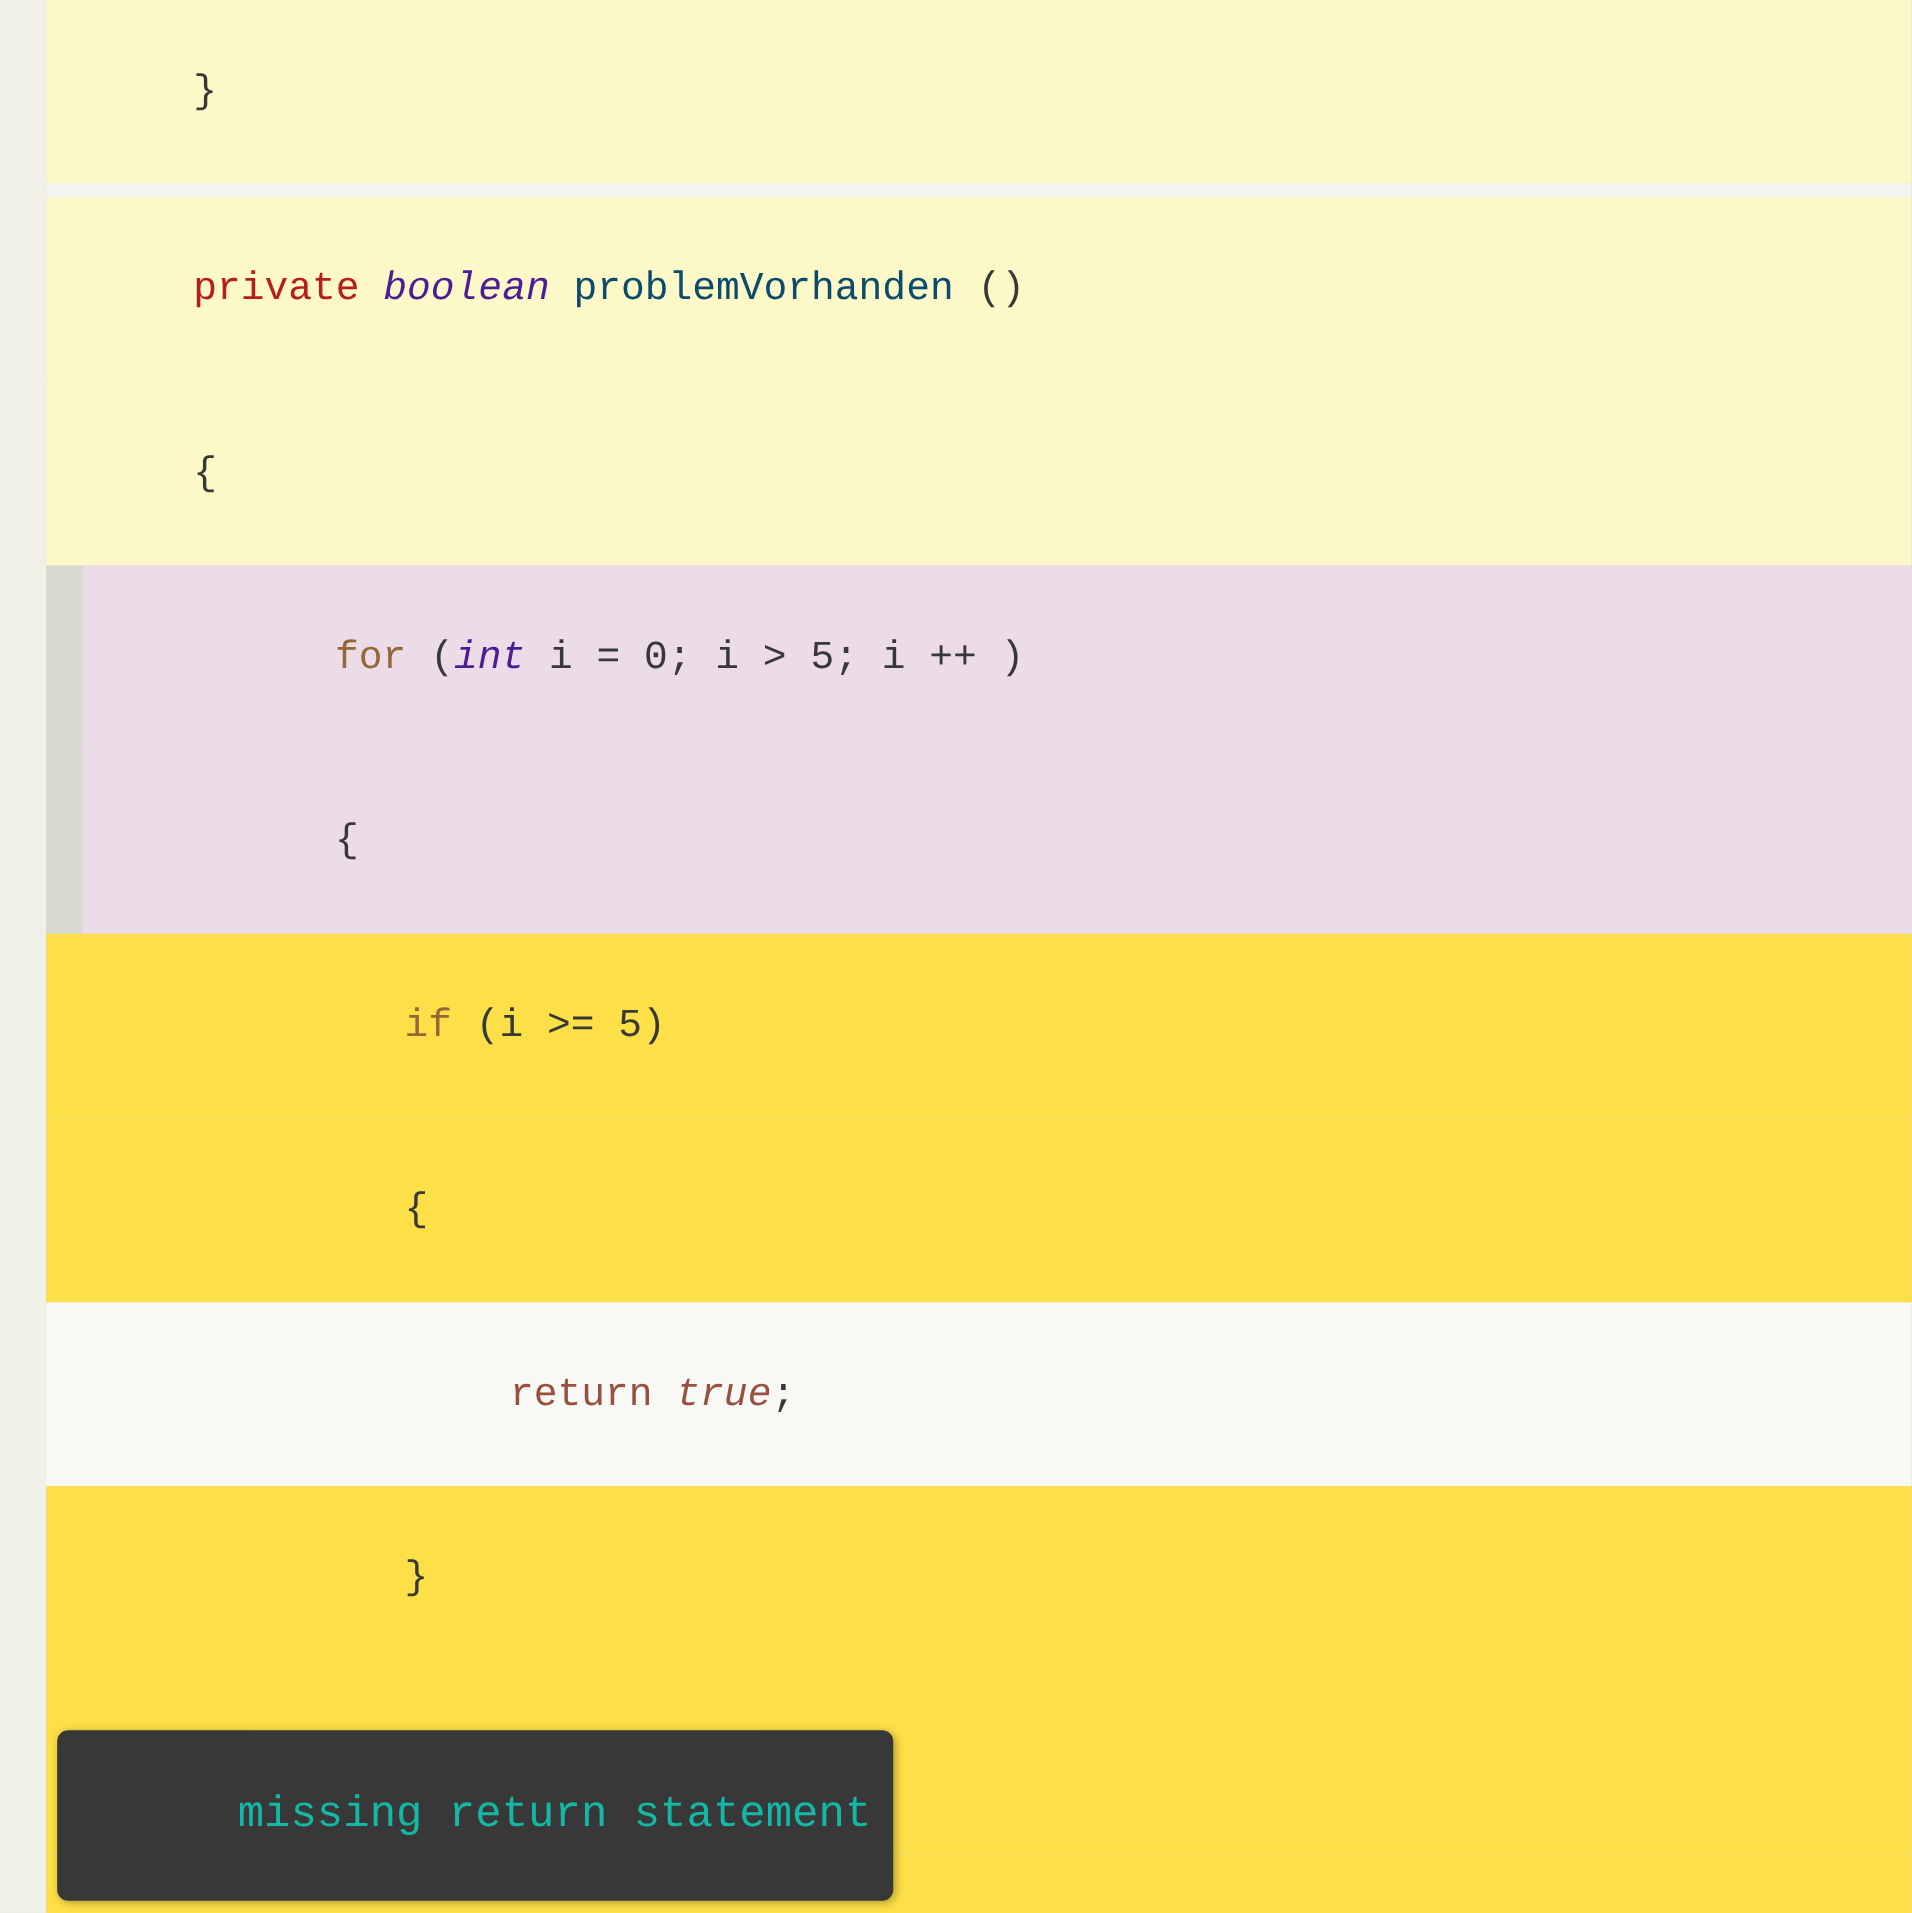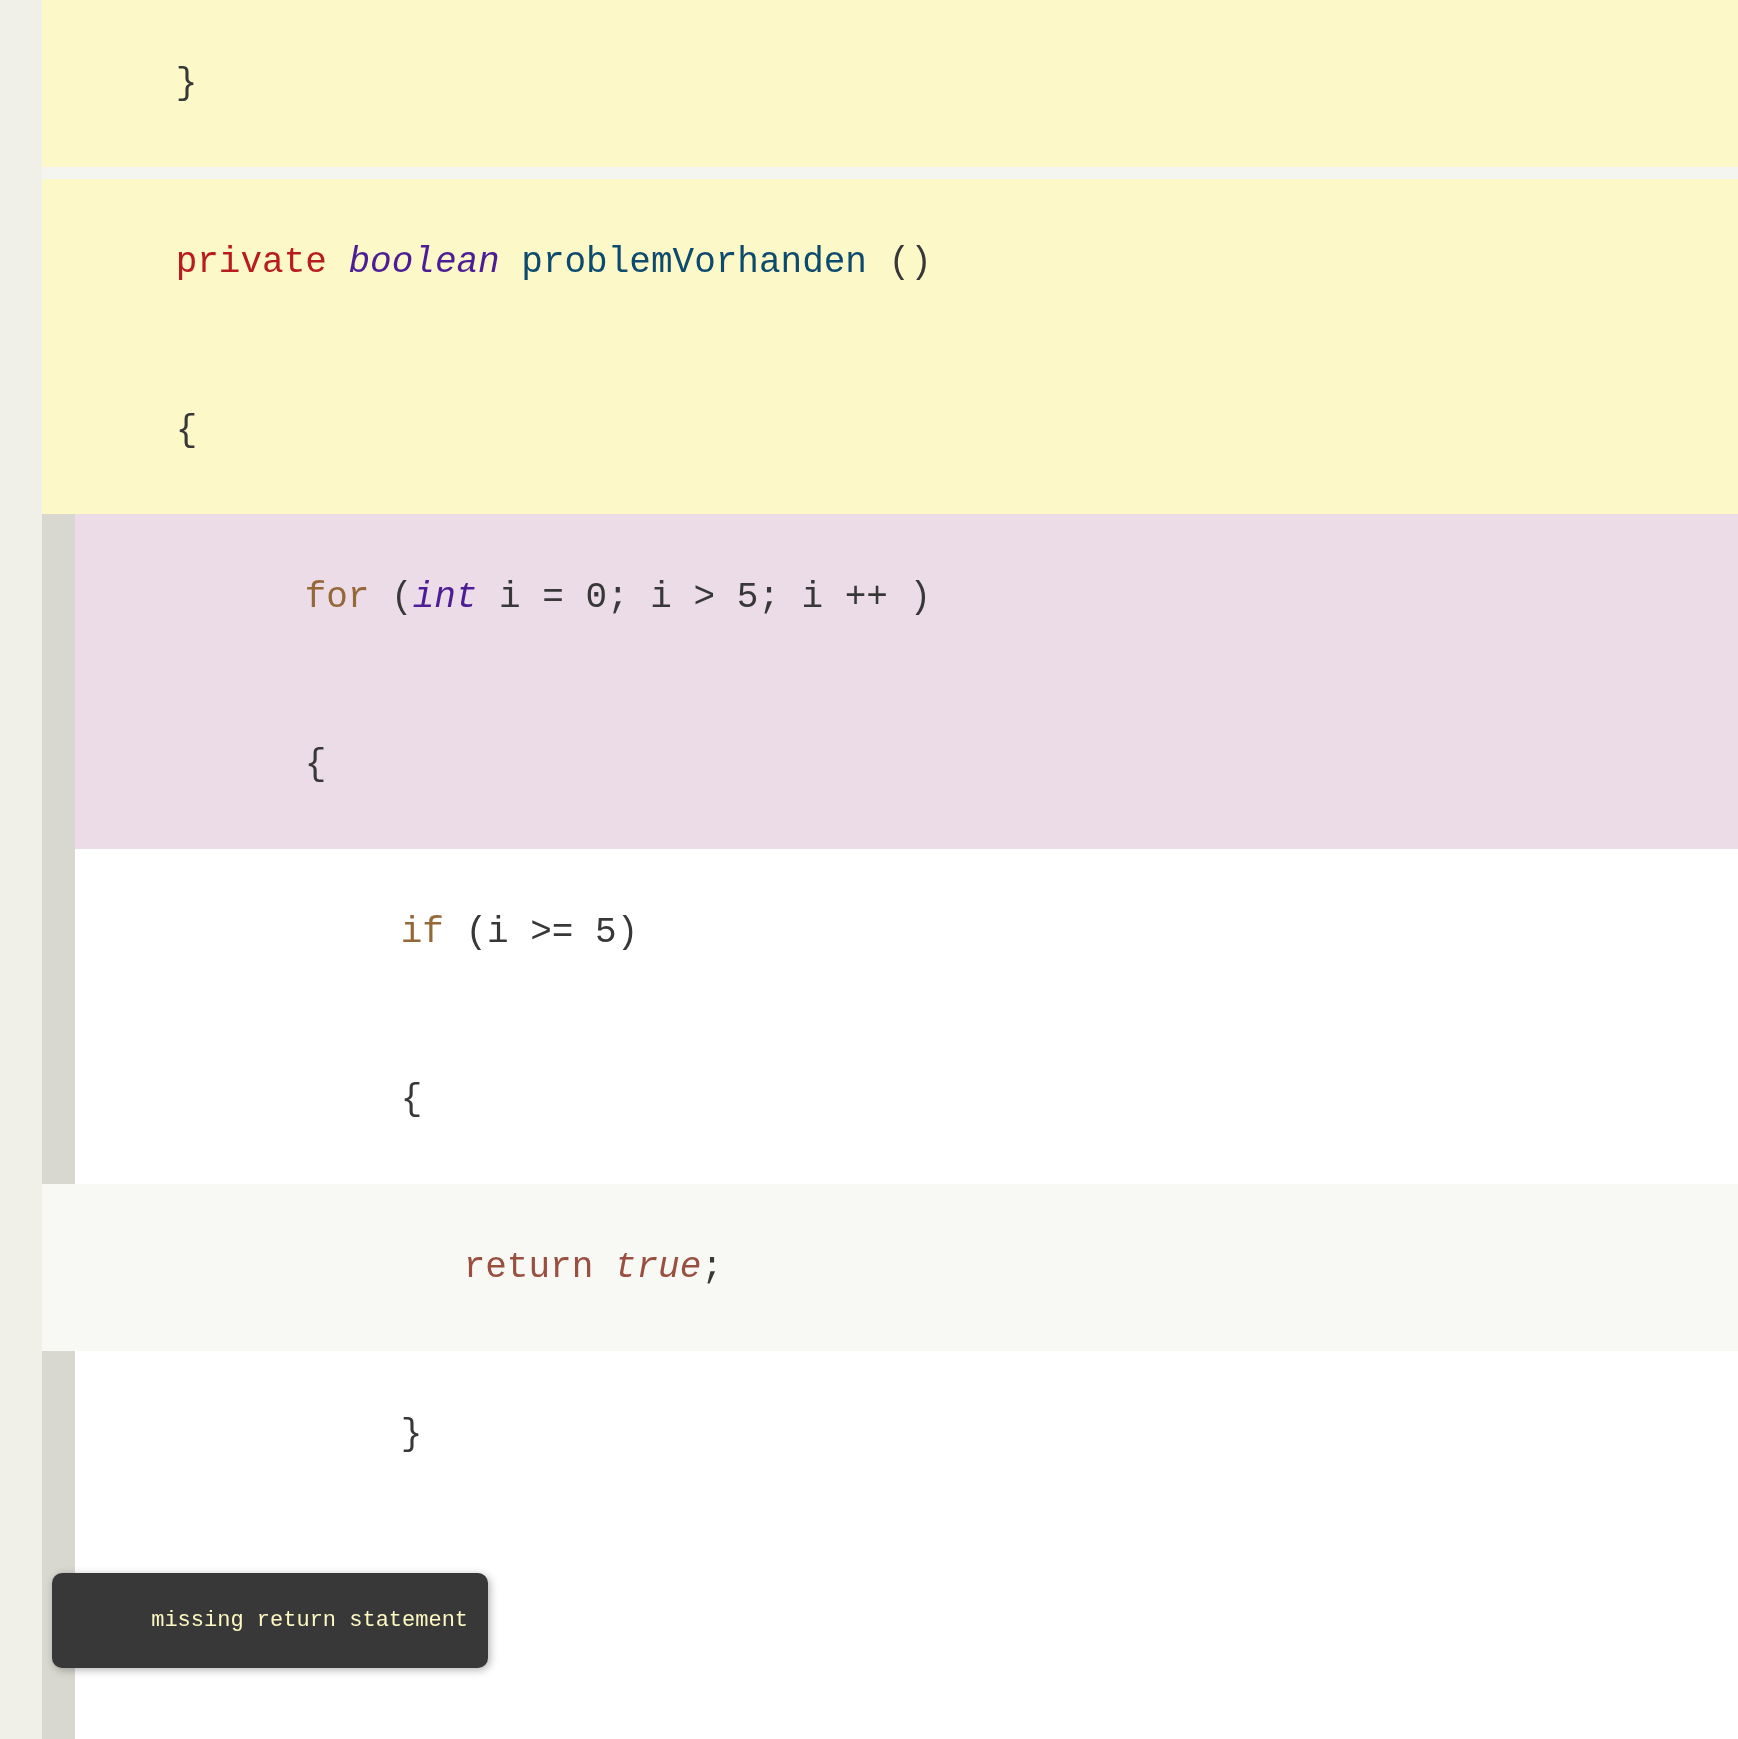--- a/index.html
+++ b/index.html
@@ -38,22 +38,21 @@
     
     .bg-method {
       background: #fdf8c8;
     }
     
     .bg-for {
       background: #ecdce8;
     }
     
     .bg-if-block {
-      background: #ffffff;
-      margin-left: 33px;
+      background: #fde047;
     }
     
     .bg-inner {
       background: #f8f8f4;
     }
     
     .bg-gap {
       background: #f4f4f0;
     }
     
@@ -67,24 +66,24 @@
     .kw-type { color: #4c1d95; font-style: italic; }
     .kw-control { color: #946838; }
     .kw-return { color: #9a5040; }
     .kw-bool { color: #9a5040; font-style: italic; }
     .method-name { color: #0c4a6e; }
     .punct { color: #383838; }
     
     .tooltip {
       position: absolute;
       background: #383838;
-      color: #fef9c3;
+      color: #14b8a6;
       padding: 10px 20px;
       border-radius: 10px;
-      font-size: 22px;
+      font-size: 40px;
       z-index: 100;
       box-shadow: 2px 2px 8px rgba(0,0,0,0.3);
       white-space: pre;
     }
     
     .indent-0 { padding-left: 4px; }
     .indent-1 { padding-left: 100px; margin-left: 33px; }
     .indent-2 { padding-left: 196px; }
     .indent-3 { padding-left: 292px; }
     

